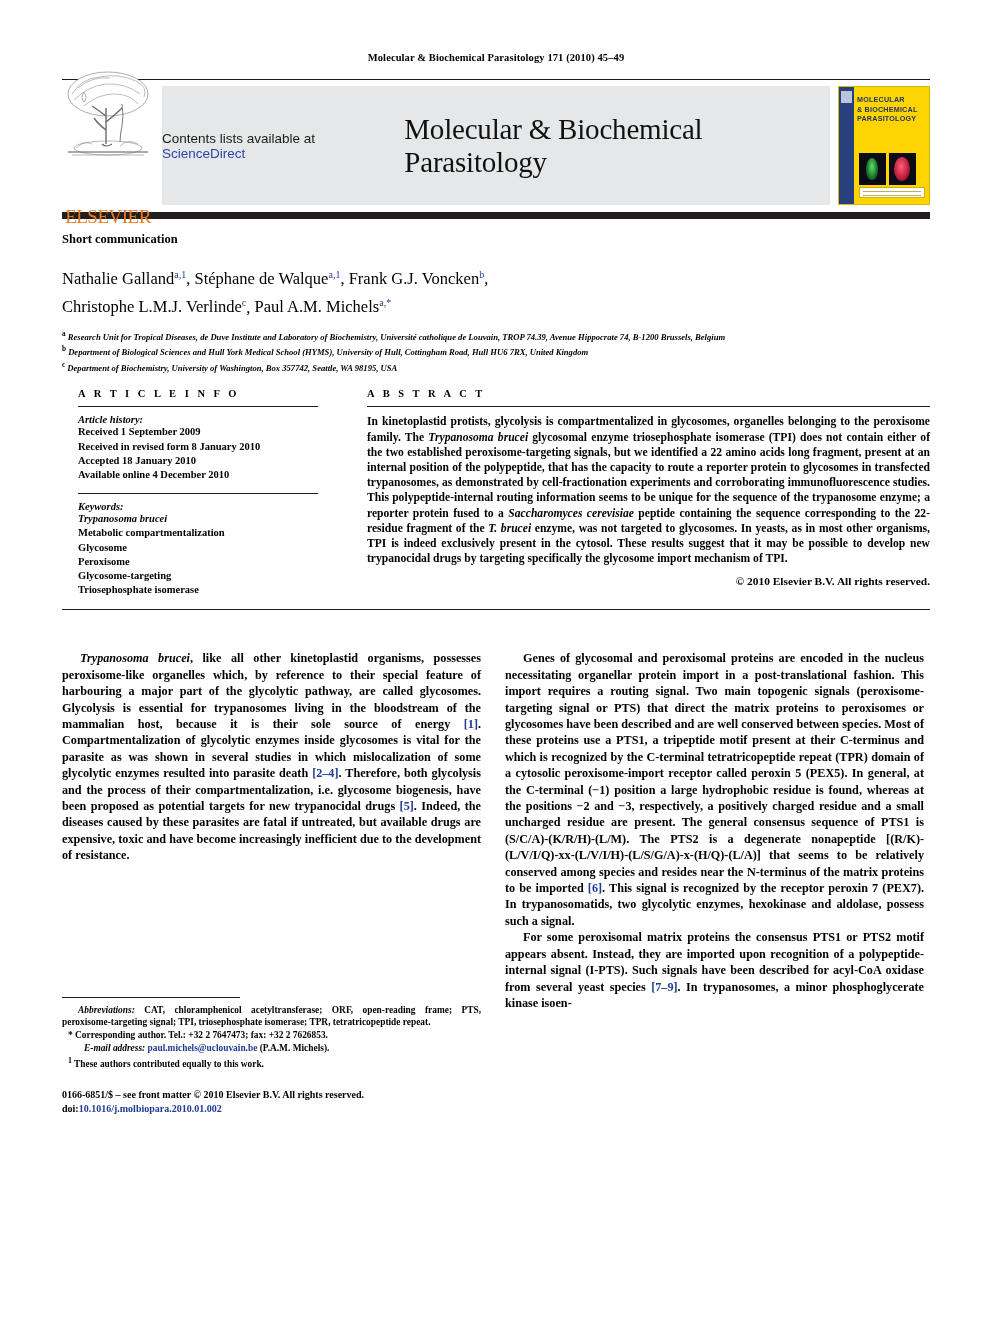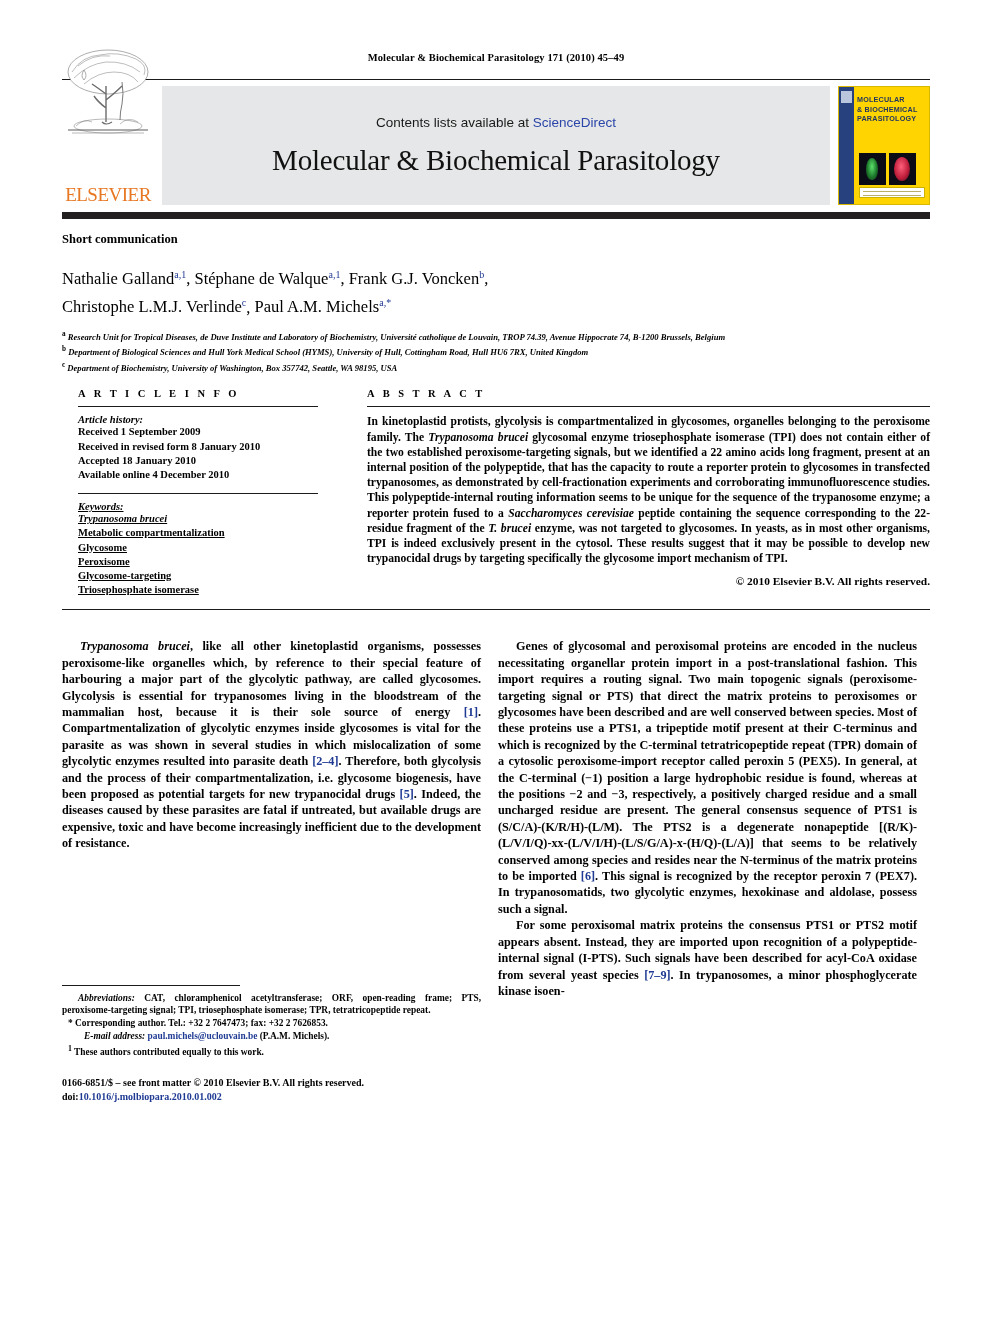--- a/index.html
+++ b/index.html
@@ -29,36 +29,36 @@
     margin-top: 16px;
     border-top: 1.6px solid #1b1b1b;
     padding-top: 6px;
     display: flex;
     align-items: stretch;
     gap: 8px;
     height: 126px;
   }
   .elsevier-logo {
     width: 92px; flex: 0 0 92px;
-    display: flex; flex-direction: column; justify-content: flex-end; gap: 47px;
+    display: flex; flex-direction: column; justify-content: center; gap: 47px;
   }
   .tree-box { height: 96px; width: 92px; }
   .elsevier-word {
     font-family: "Liberation Serif", serif;
     color: #E87722;
     font-size: 19px;
     letter-spacing: -0.5px;
     text-align: center;
     line-height: 20px;
     font-weight: 400;
   }
   .banner {
     flex: 1 1 auto;
     background: #e6e7e8;
-    display: flex; flex-direction: column;
+    display: flex; flex-direction: row;
     align-items: center; justify-content: center;
     gap: 14px;
   }
   .banner-top {
     font-family: "Liberation Sans", sans-serif;
     font-size: 13.5px;
     color: #1a1a1a;
   }
   .banner-top .sd { color: #2b45a8; }
   .banner-title {
@@ -109,30 +109,30 @@
   .infoabs { display: flex; gap: 49px; margin-top: 14px; margin-left: 16px; }
   .col-info { width: 240px; flex: 0 0 240px; }
   .col-abs { flex: 1 1 auto; }
   .sechead {
     font-size: 10.5px; font-weight: bold; letter-spacing: 3px;
     font-family: "Liberation Serif", serif; margin-bottom: 7px;
   }
   .box-rule { border-top: 1px solid #1b1b1b; padding-top: 7px; }
   .info-lbl { font-style: italic; font-weight: bold; font-size: 10.5px; }
   .info-line { font-size: 10.5px; line-height: 14.2px; font-weight: bold; }
-  .kw-rule { border-top: 1px solid #1b1b1b; margin-top: 11px; padding-top: 7px; text-decoration: underline; }
+  .kw-rule { border-top: 1px solid #1b1b1b; margin-top: 11px; padding-top: 7px; }
   .abstract {
     font-size: 11.6px; line-height: 15.2px; text-align: justify; font-weight: bold;
   }
   .abstract i { font-style: italic; }
   .copyright { text-align: right; font-size: 11.4px; font-weight: bold; margin-top: 9px; }
   .infoabs-bottom { border-top: 1px solid #1b1b1b; margin-top: 12px; }
 
   
-  .body2 { display: flex; gap: 17px; margin-top: 28px; }
+  .body2 { display: flex; gap: 24px; margin-top: 40px; }
   .bcol { width: 419px; flex: 0 0 419px; }
   .para {
     font-size: 12.2px; line-height: 16.4px; text-align: justify;
     text-indent: 18px; font-weight: bold; margin: 0 0 0 0;
   }
   .para i { font-style: italic; }
   .ref { color: #1f3a93; }
 
   
   .fnrule { border-top: 1px solid #1b1b1b; width: 178px; margin-top: 13px; margin-bottom: 6px; }

